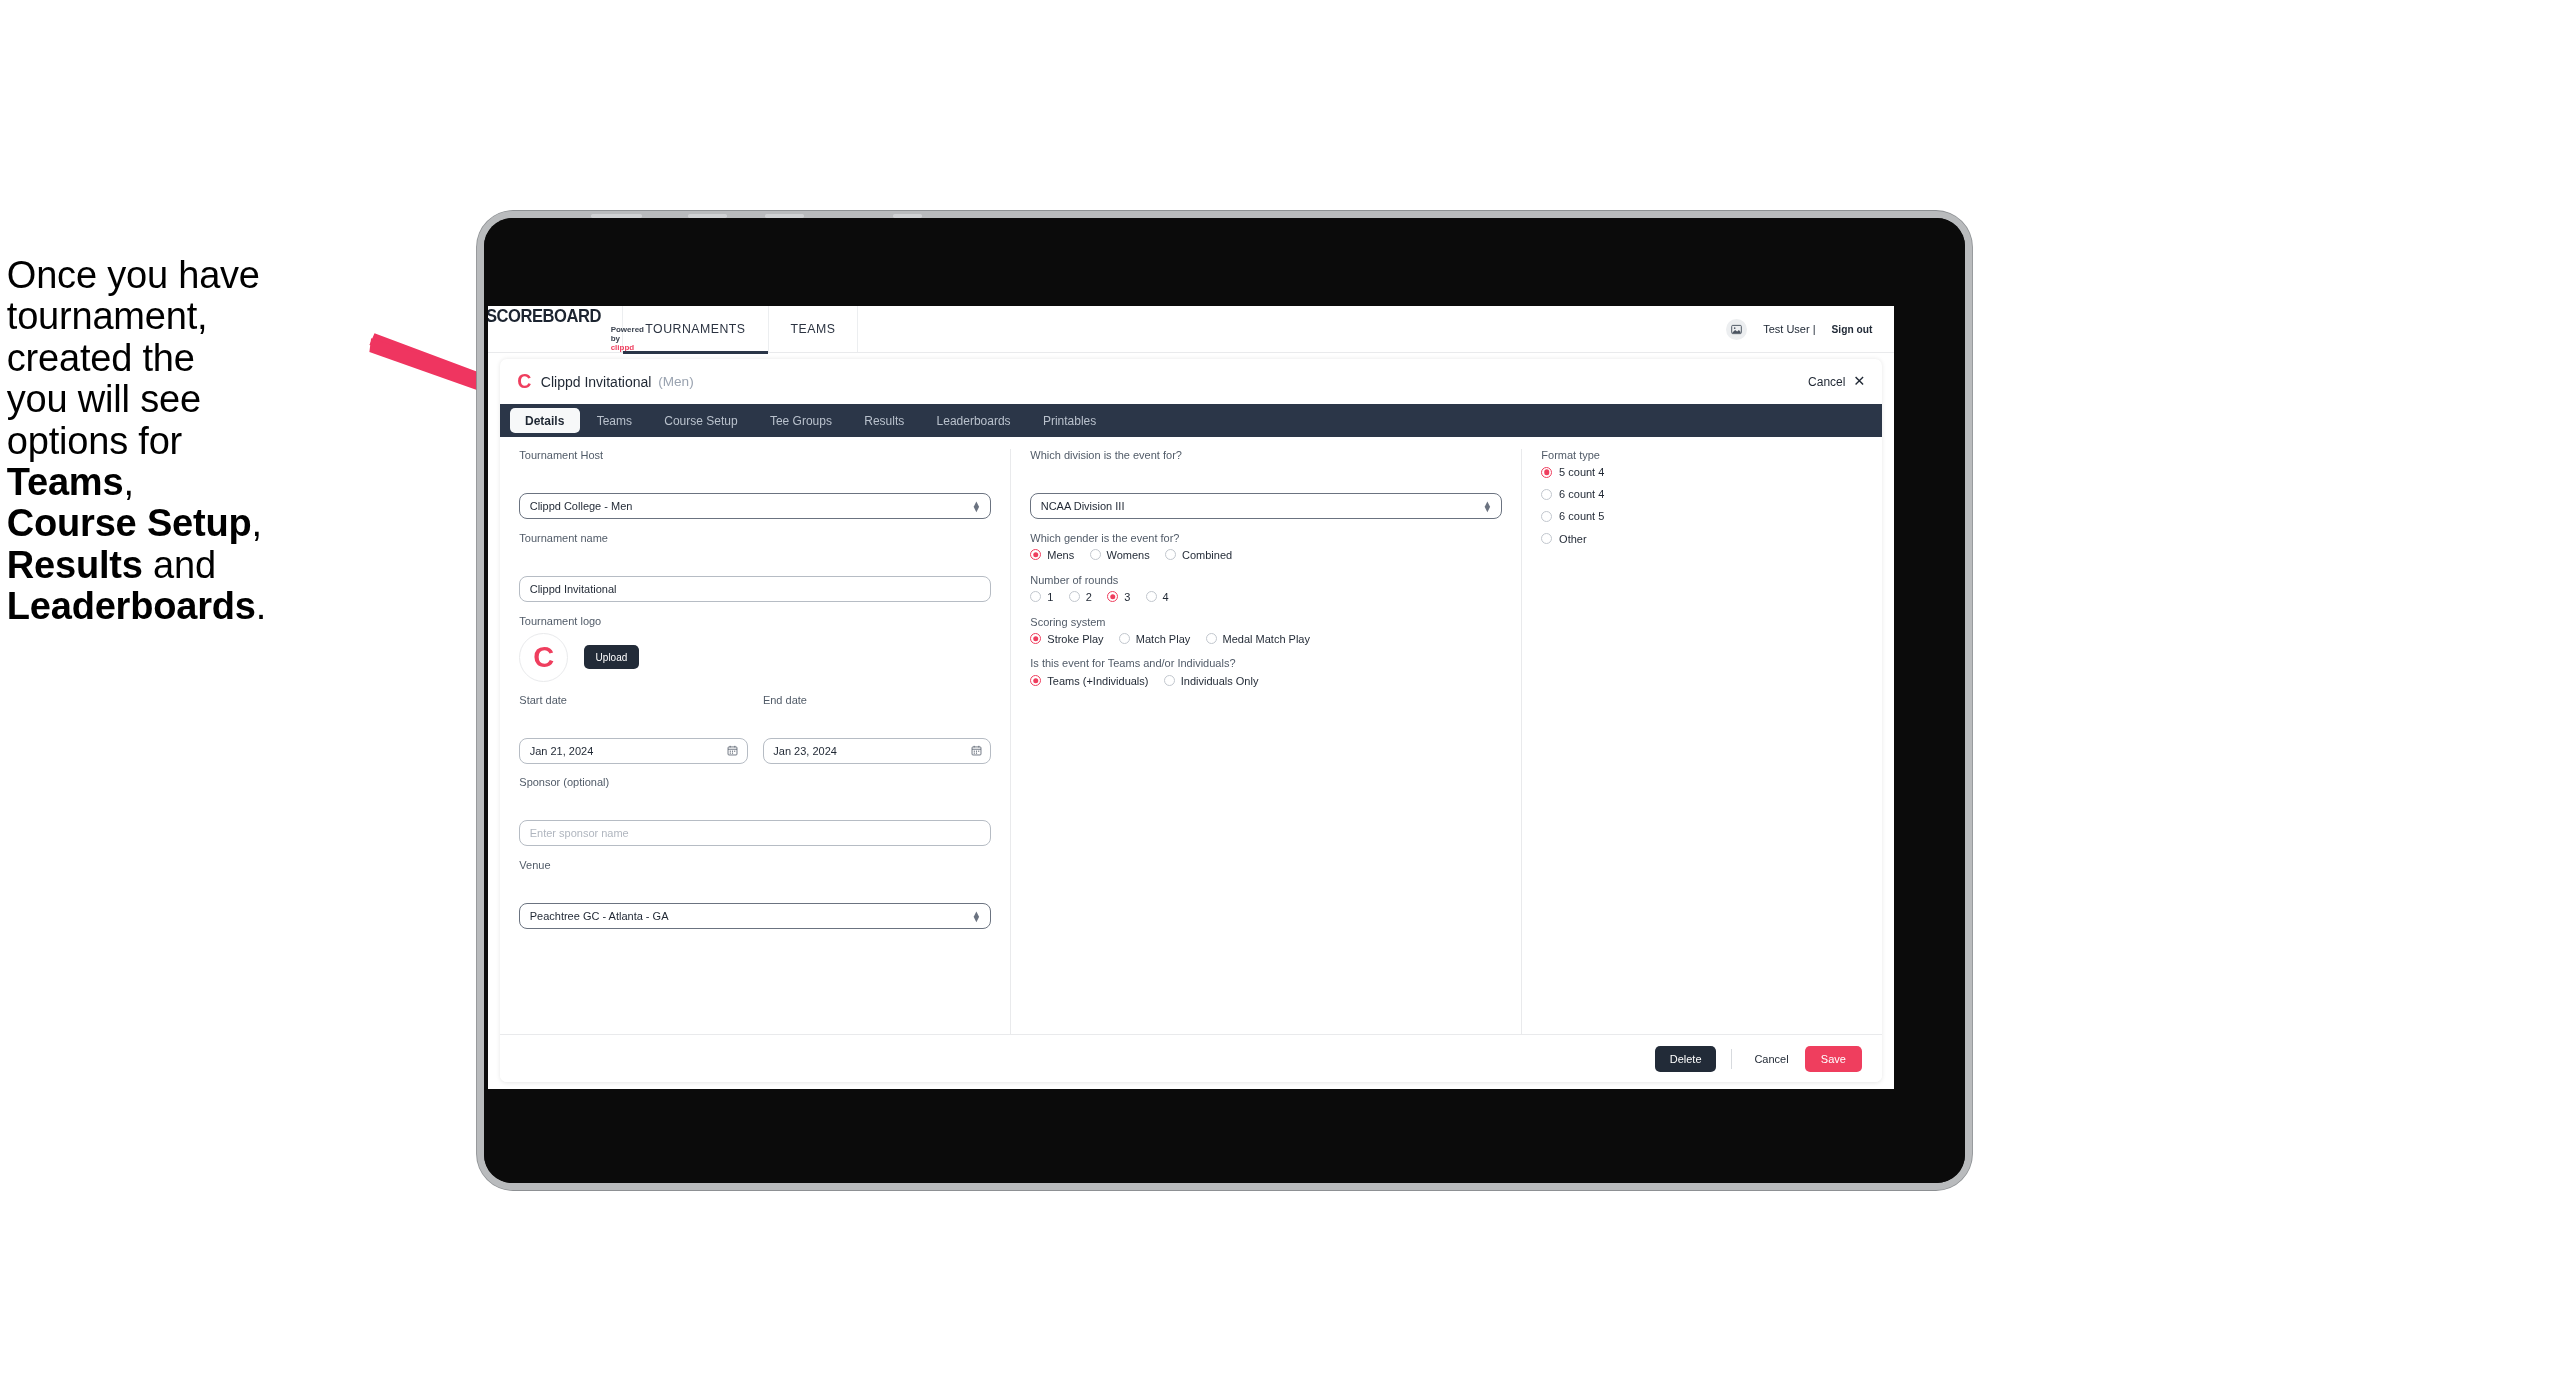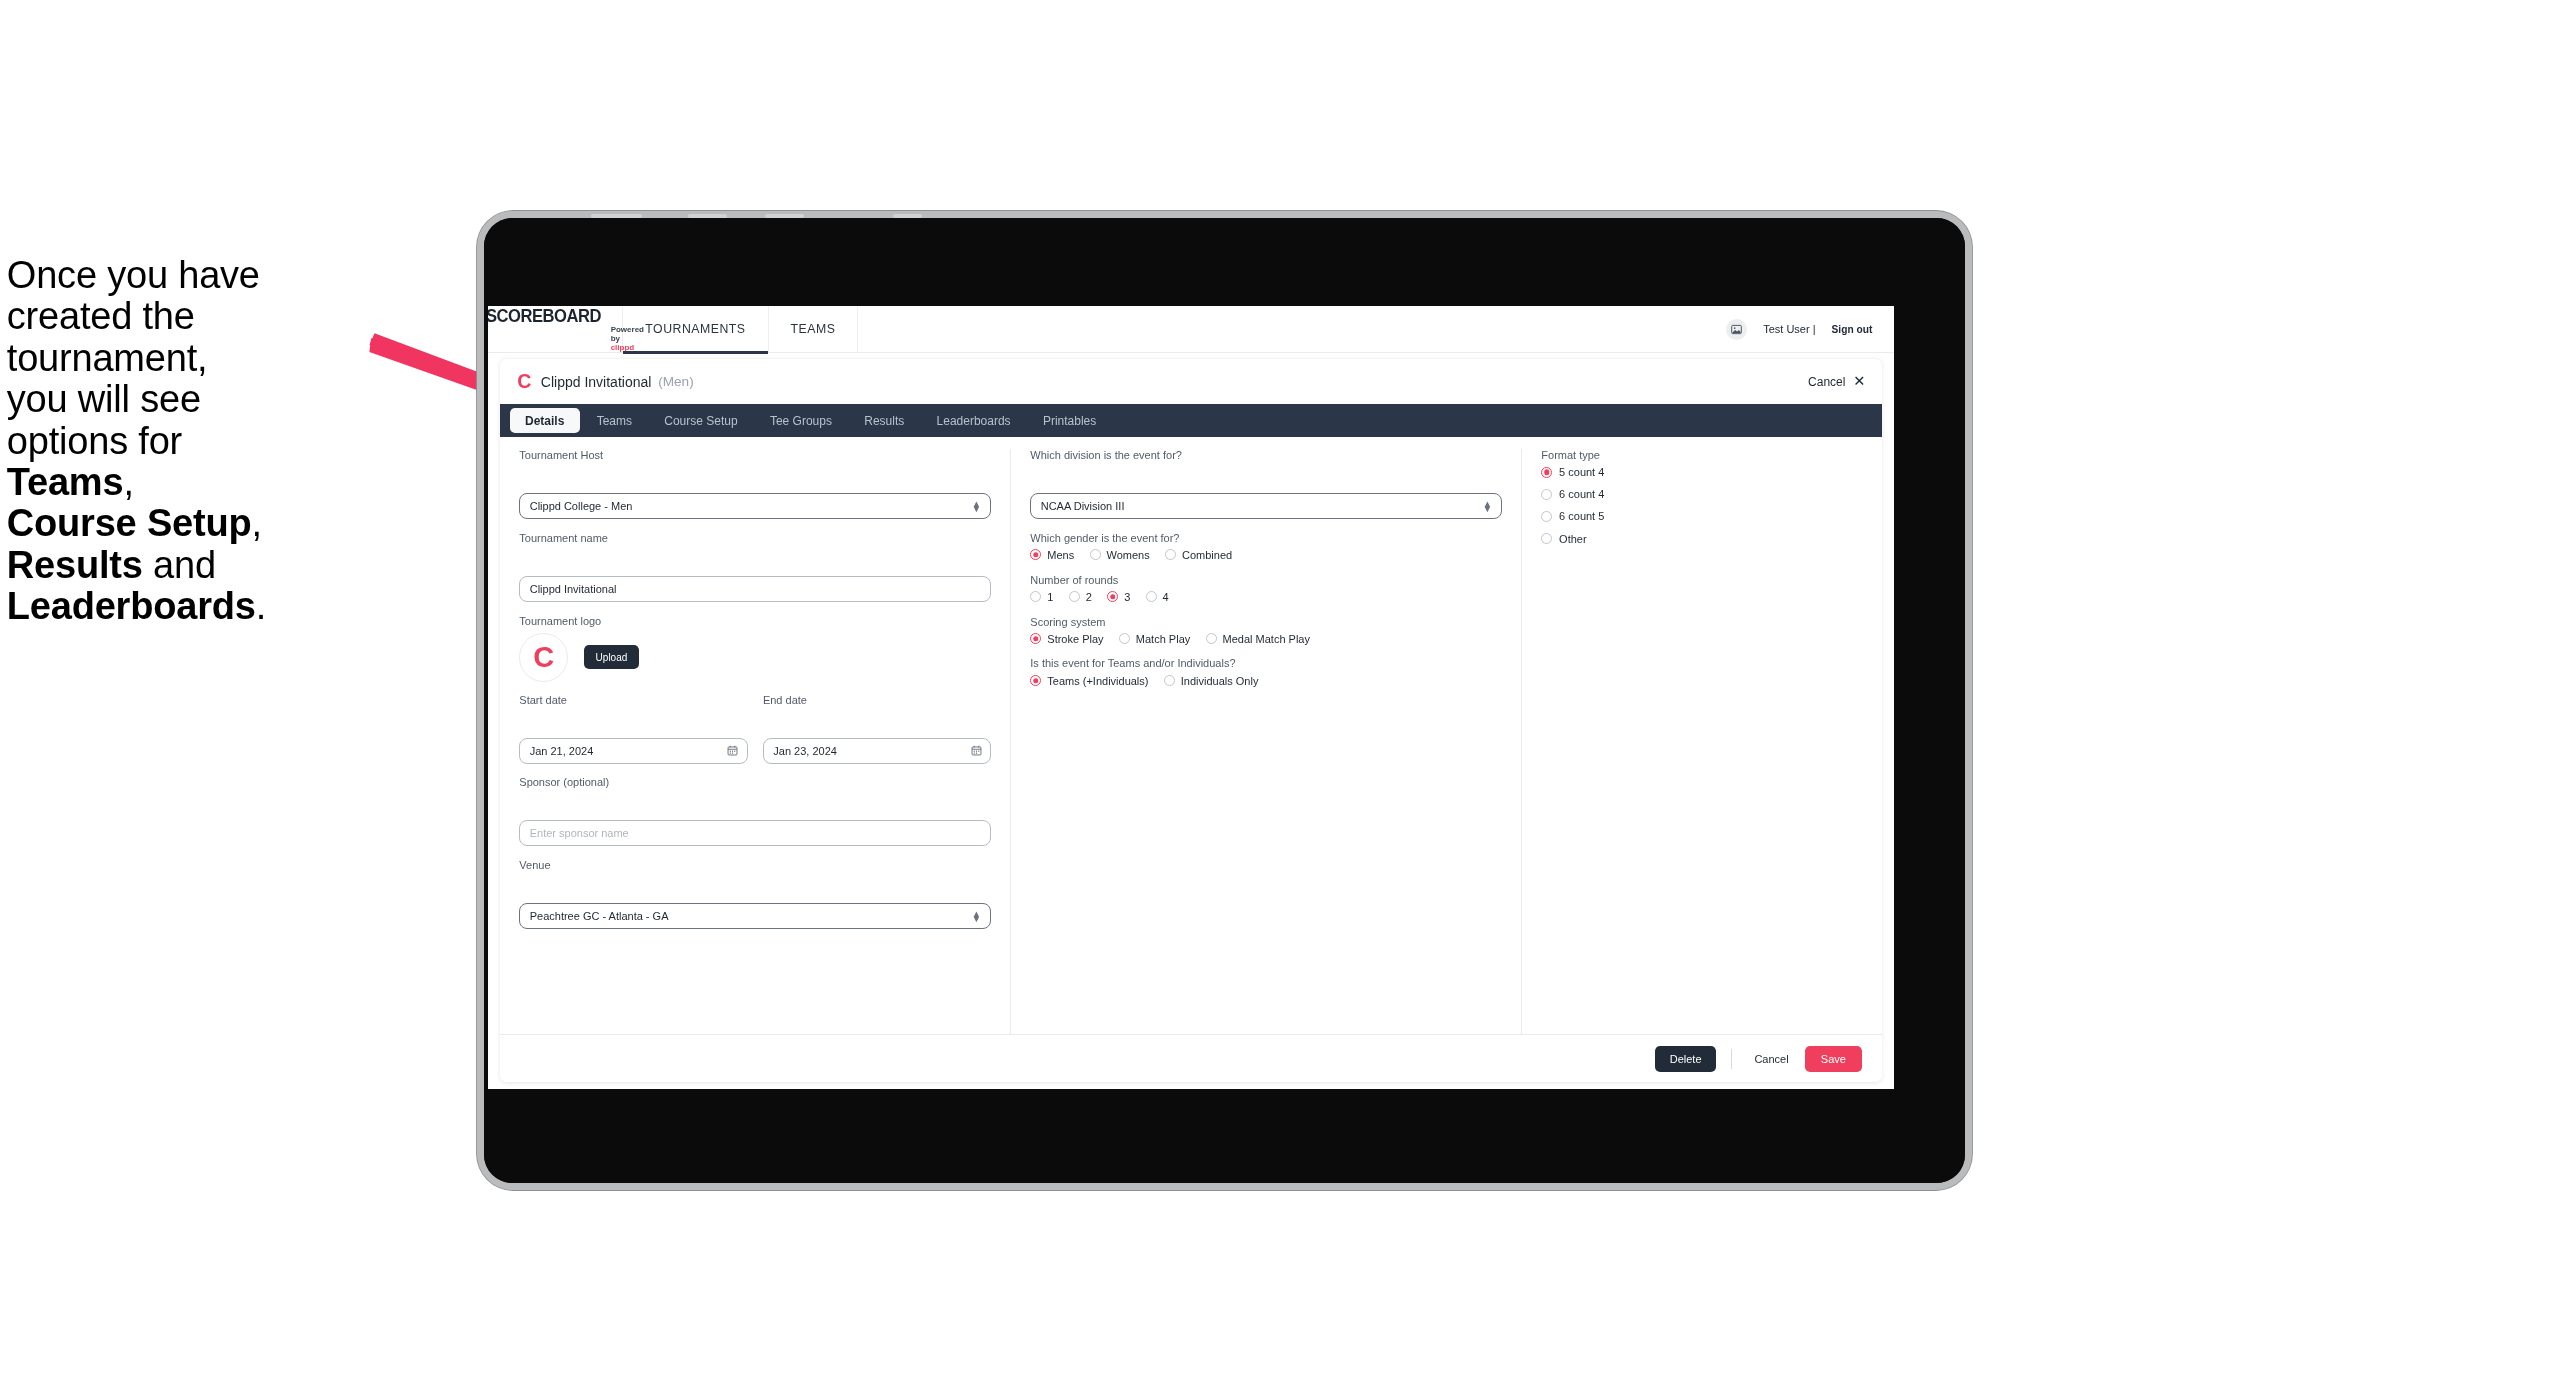--- a/index.html
+++ b/index.html
@@ -129,22 +129,22 @@
 
   svg { display:block; }
 </style>
 </head>
 <body>
 
 <div class="page">
 
   <div class="annotation">
     <div>Once you have</div>
+    <div>tournament,</div>
     <div>created the</div>
-    <div>tournament,</div>
     <div>you will see</div>
     <div>options for</div>
     <div><b>Teams</b><span>,</span></div>
     <div><b>Course Setup</b><span>,</span></div>
     <div><b>Results</b><span> and</span></div>
     <div><b>Leaderboards</b><span>.</span></div>
   </div>
 
   <svg class="arrow-svg" viewBox="0 0 340 180">
     <path d="M4 26 L258 95 L246 122 L305 140 L278 82 L266 108 L10 12 Z" fill="#ef3560"></path>

